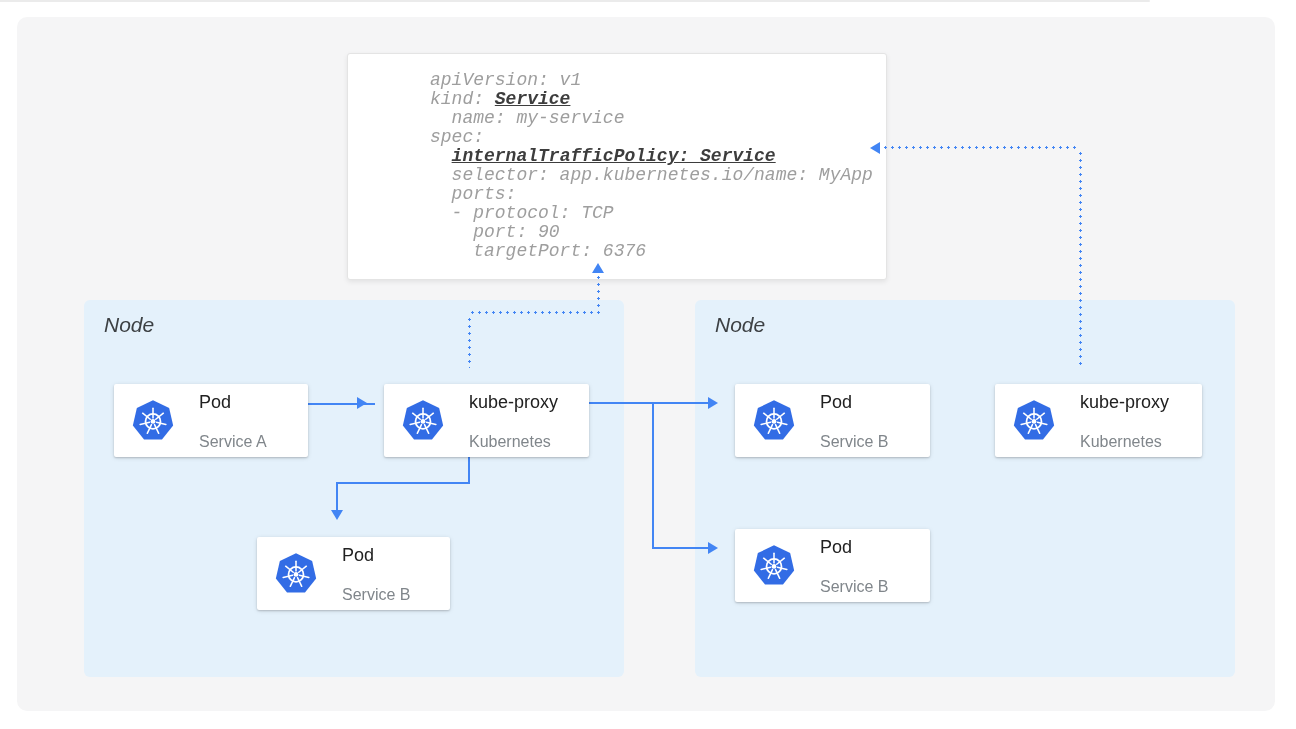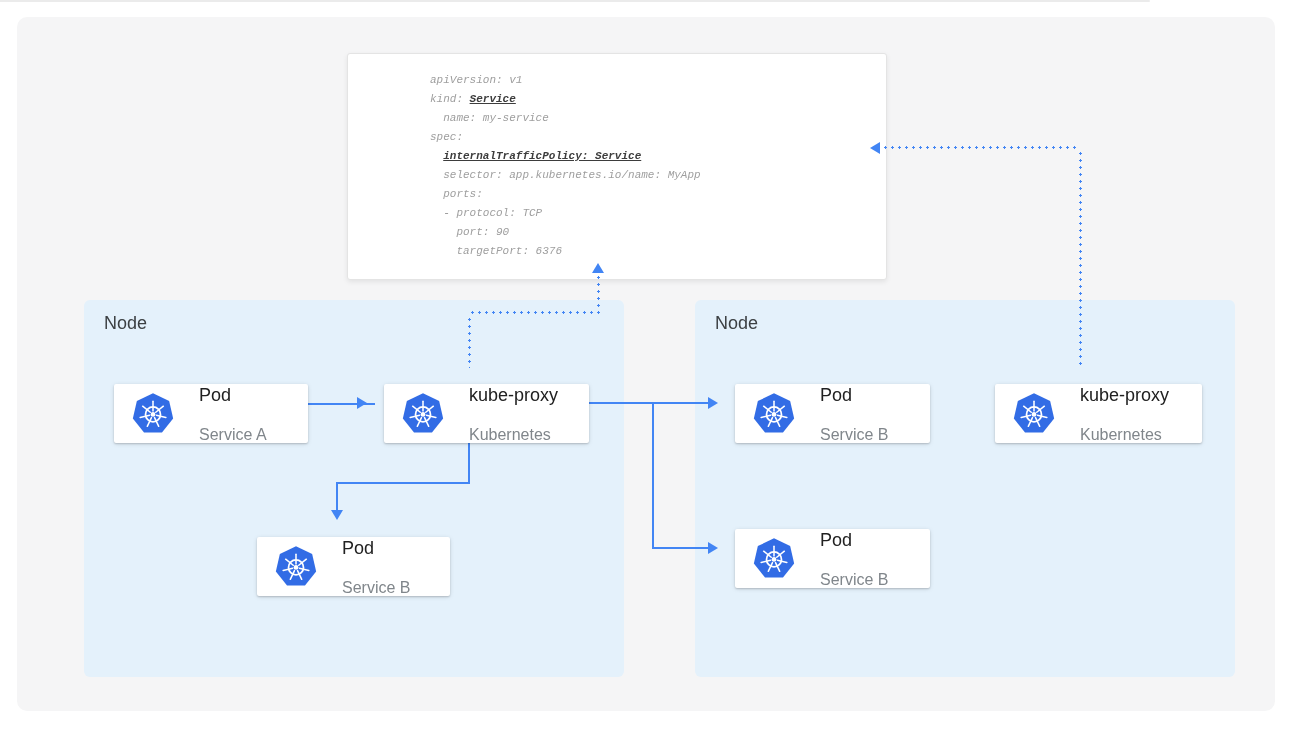--- a/index.html
+++ b/index.html
@@ -18,32 +18,32 @@
   html,body{width:1296px;height:729px;background:#ffffff;overflow:hidden;
     font-family:"Liberation Sans",sans-serif;}
   .page{position:relative;width:1296px;height:729px;background:#fff;}
   .top-line{position:absolute;left:0;top:0;width:1150px;height:2px;background:#ebebeb;border-radius:0 2px 2px 0;}
   .canvas{position:absolute;left:17px;top:17px;width:1258px;height:694px;background:var(--canvas-fill);border-radius:10px;}
 
   
   .yaml-card{position:absolute;left:330px;top:36px;width:540px;height:227px;background:var(--card-white);
     border:1px solid #e4e4e4;border-radius:3px;box-shadow:0 2px 5px rgba(0,0,0,.08);
     padding:17px 0 0 82px;}
-  .yaml-line{font-family:"Liberation Mono",monospace;font-style:italic;font-size:11px;line-height:19px;
+  .yaml-line{font-family:"Liberation Mono",monospace;font-style:italic;font-size:18px;line-height:19px;
     white-space:pre;color:var(--yaml-text-gray);}
   .yaml-line .yb{font-weight:bold;color:var(--yaml-bold-dark);text-decoration:underline;}
 
   
   .node{position:absolute;top:283px;width:540px;height:377px;background:var(--node-fill);border-radius:6px;}
   .node-left{left:67px;}
   .node-right{left:678px;}
-  .node-label{position:absolute;left:20px;top:13px;font-size:18px;color:var(--node-label-dark);}
-
-  
-  .card{position:absolute;height:59px;background:var(--card-white);border-radius:2px;
+  .node-label{position:absolute;left:20px;top:13px;font-size:21px;color:var(--node-label-dark);font-style:italic;}
+
+  
+  .card{position:absolute;height:73px;background:var(--card-white);border-radius:2px;
     box-shadow:0 1px 2px rgba(0,0,0,.18),0 1px 5px rgba(0,0,0,.10);
     display:flex;align-items:center;}
   .card .k8s{position:absolute;left:17px;top:50%;transform:translateY(-50%);width:44px;height:44px;}
   .card-text{position:absolute;left:85px;top:50%;transform:translateY(-50%);}
   .card-title{font-size:18px;color:var(--title-dark);line-height:22px;}
   .card-sub{font-size:16px;color:var(--subtitle-gray);line-height:21px;margin-top:18px;}
   .card-pod-a{left:97px;top:367px;width:194px;}
   .card-kp-left{left:367px;top:367px;width:205px;}
   .card-pod-b-left{left:240px;top:520px;width:193px;}
   .card-pod-b-rt{left:718px;top:367px;width:195px;}

